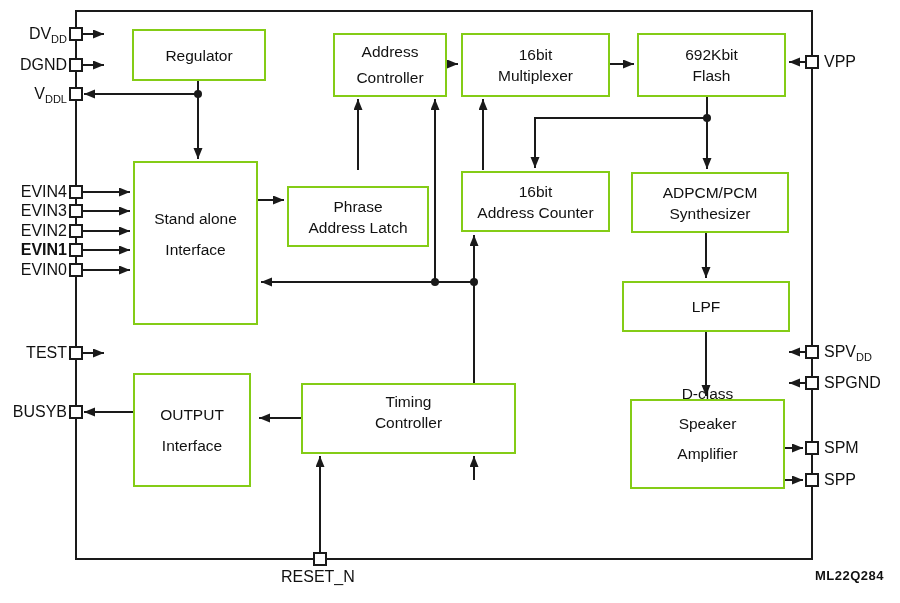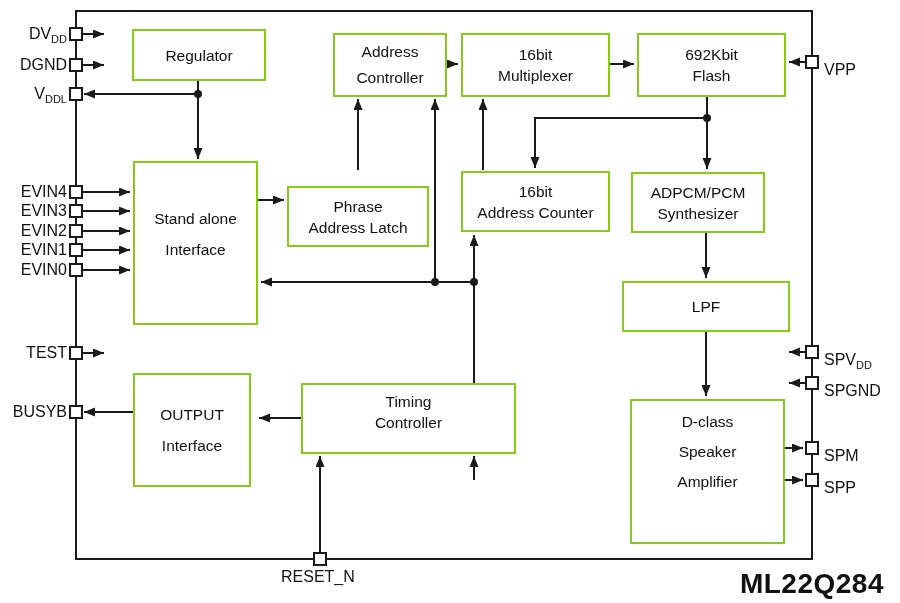--- a/index.html
+++ b/index.html
@@ -30,26 +30,26 @@
   .block.spread { line-height: 31px; }
   .pin-label {
     position: absolute;
     font-size: 16px;
     height: 22px;
     line-height: 22px;
     white-space: nowrap;
     z-index: 2;
   }
   .pin-label.left  { right: 833px; }
-  .pin-label.right { left: 824px; margin-top: 8px; }
+  .pin-label.right { left: 824px; }
   .pin-label sub { font-size: 11px; line-height: 0; }
   .part-number {
     position: absolute;
     right: 16px; top: 568px;
-    font-size: 28px; font-weight: bold;
+    font-size: 13px; font-weight: bold;
     letter-spacing: 0.5px;
     z-index: 2;
   }
 </style>
 </head>
 <body>
 
 <div class="stage">
 
   <svg width="900" height="603" viewBox="0 0 900 603">
@@ -136,38 +136,38 @@
   <div class="block" style="left:461px; top:33px;  width:149px; height:64px;">16bit
 Multiplexer</div>
   <div class="block" style="left:637px; top:33px;  width:149px; height:64px;">692Kbit
 Flash</div>
   <div class="block spread" style="left:133px; top:161px; width:125px; height:164px; padding-bottom:18px;">Stand alone
 Interface</div>
   <div class="block" style="left:287px; top:171px; width:142px; height:61px;margin-top:15px;">Phrase
 Address Latch</div>
   <div class="block" style="left:461px; top:171px; width:149px; height:61px;">16bit
 Address Counter</div>
-  <div class="block" style="left:631px; top:172px; width:134px; height:61px;">ADPCM/PCM
+  <div class="block" style="left:631px; top:172px; width:158px; height:61px;">ADPCM/PCM
 Synthesizer</div>
   <div class="block" style="left:622px; top:281px; width:168px; height:51px;">LPF</div>
   <div class="block spread" style="left:133px; top:373px; width:118px; height:114px;">OUTPUT
 Interface</div>
   <div class="block" style="left:301px; top:383px; width:215px; height:71px; padding-bottom:14px;">Timing
 Controller</div>
-  <div class="block" style="left:630px; top:399px; width:155px; height:145px; line-height:30px; padding-bottom:40px;">D-class
+  <div class="block" style="left:630px; top:399px; width:155px; height:90px; line-height:30px; padding-bottom:40px;">D-class
 Speaker
 Amplifier</div>
 
   <div class="pin-label left" style="top:23px;"><span>DV</span><sub>DD</sub></div>
   <div class="pin-label left" style="top:54px;"><span>DGND</span><sub></sub></div>
   <div class="pin-label left" style="top:83px;"><span>V</span><sub>DDL</sub></div>
   <div class="pin-label left" style="top:181px;"><span>EVIN4</span><sub></sub></div>
   <div class="pin-label left" style="top:200px;"><span>EVIN3</span><sub></sub></div>
   <div class="pin-label left" style="top:220px;"><span>EVIN2</span><sub></sub></div>
-  <div class="pin-label left" style="top:239px;"><span>EVIN1</span><sub></sub></div>
+  <div class="pin-label left" style="top:239px;font-weight:bold;"><span>EVIN1</span><sub></sub></div>
   <div class="pin-label left" style="top:259px;"><span>EVIN0</span><sub></sub></div>
   <div class="pin-label left" style="top:342px;"><span>TEST</span><sub></sub></div>
   <div class="pin-label left" style="top:401px;"><span>BUSYB</span><sub></sub></div>
 
   <div class="pin-label right" style="top:51px;"><span>VPP</span><sub></sub></div>
   <div class="pin-label right" style="top:341px;"><span>SPV</span><sub>DD</sub></div>
   <div class="pin-label right" style="top:372px;"><span>SPGND</span><sub></sub></div>
   <div class="pin-label right" style="top:437px;"><span>SPM</span><sub></sub></div>
   <div class="pin-label right" style="top:469px;"><span>SPP</span><sub></sub></div>
 

